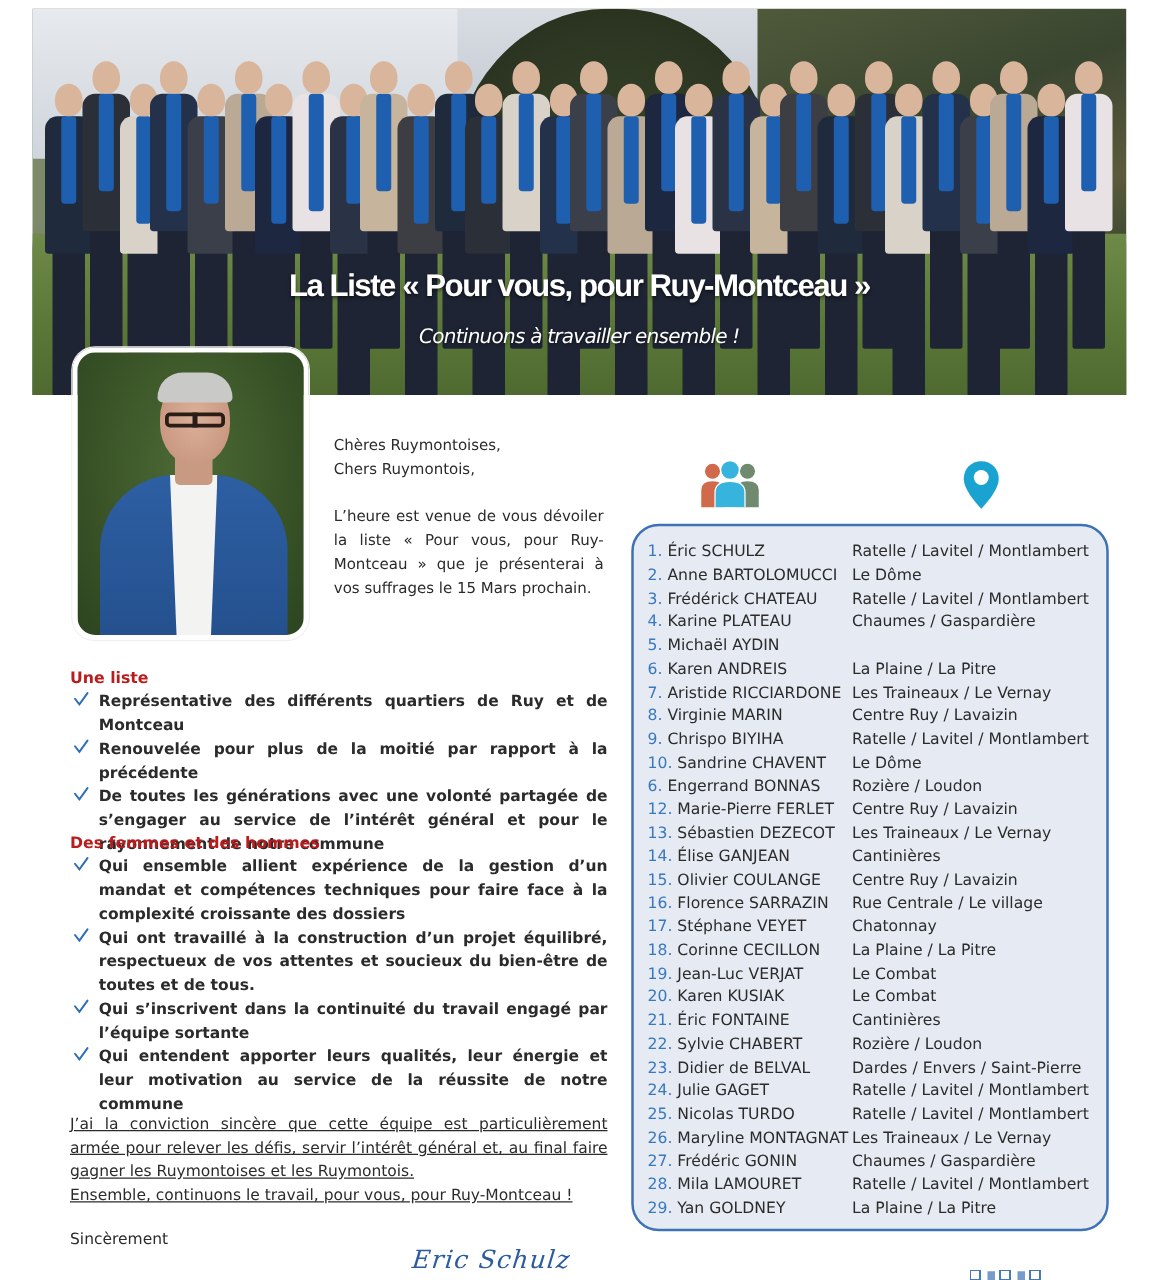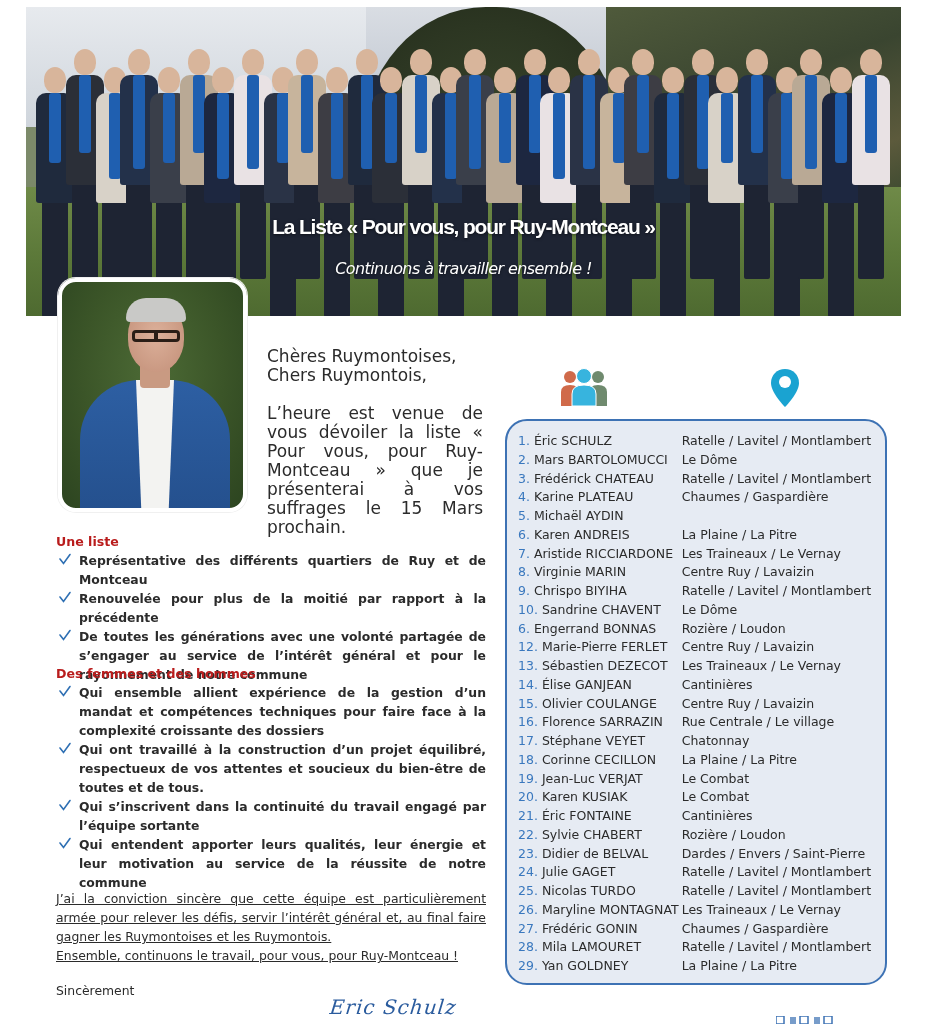--- a/index.html
+++ b/index.html
@@ -27,21 +27,21 @@
     background: linear-gradient(180deg,#6f8a48 0%, #5d7a3a 50%, #4e6a30 100%); }
   .hero .crowd { position:absolute; left:0; top:0; width:100%; height:100%; }
   .person { position:absolute; }
   .person .head { position:absolute; width:22px; height:26px; border-radius:50% 50% 45% 45%; background:#d8b59b; }
   .person .body { position:absolute; border-radius: 10px 10px 3px 3px; }
   .person .scarf { position:absolute; width:12px; background:#1f5fb0; border-radius:3px; }
   .person .legs { position:absolute; border-radius: 2px; }
 
   .hero-title {
     position: absolute; left: 0; top: 208px; width: 100%; text-align: center;
-    font-family: "Liberation Sans", sans-serif; font-weight: 700; font-size: 21px;
+    font-family: "Liberation Sans", sans-serif; font-weight: 700; font-size: 25px;
     color: #ffffff; letter-spacing: -1.2px;
     text-shadow: 0 1px 3px rgba(0,0,0,0.55);
   }
   .hero-subtitle {
     position: absolute; left: 0; top: 252px; width: 100%; text-align: center;
     font-family: "DejaVu Sans", sans-serif; font-style: italic; font-weight: 300;
     font-size: 16px; color: #ffffff; letter-spacing: -0.6px;
     text-shadow: 0 1px 3px rgba(0,0,0,0.5);
   }
 
@@ -60,21 +60,21 @@
   .portrait .face { position:absolute; left:66px; top:22px; width:56px; height:68px;
     background: radial-gradient(ellipse at 50% 45%, #dcb09a, #c28f78); border-radius: 45% 45% 48% 48%; }
   .portrait .hair { position:absolute; left:64px; top:16px; width:60px; height:24px;
     background:#c9c9c7; border-radius: 30px 30px 6px 6px; }
   .portrait .glasses { position:absolute; left:70px; top:48px; width:48px; height:12px;
     border: 3px solid #2a1d16; border-radius: 4px; }
   .portrait .glasses::after { content:""; position:absolute; left:19px; top:-3px; width:4px; height:12px; background:#2a1d16; }
 
   
   .intro { position: absolute; left: 267px; top: 347px; width: 216px;
-    font-size: 17px; line-height: 19px; color: #2b2b2b; }
+    font-size: 12px; line-height: 19px; color: #2b2b2b; }
   .intro p { margin-bottom: 19px; }
   .intro p.just { text-align: justify; }
 
   
   .body-left { position: absolute; left: 56px; width: 430px; font-size: 12.4px; line-height: 19px; color: #2b2b2b; }
   .section-title { font-weight: 700; color: #b91c1c; font-size: 12.6px; margin-bottom: 0; }
   .check-list { list-style: none; }
   .check-list li { position: relative; padding-left: 23px; text-align: justify; font-weight: bold; }
   .check-list li .chk { position: absolute; left: 2px; top: 1px; width: 14px; height: 14px; color: #2e6fb3; }
   .sec1 { top: 532px; }
@@ -389,21 +389,21 @@
   <path d="M15 1 C7 1 1 7 1 15 C1 25 15 39 15 39 C15 39 29 25 29 15 C29 7 23 1 15 1 Z" fill="#1aa3d1"></path>
   <circle cx="15" cy="14" r="6" fill="#ffffff"></circle>
 </svg>
 
 <div class="cand-box" id="cand-box">
     <div class="cand-row">
       <span class="cand-left"><span class="cand-num">1.</span> <span>Éric SCHULZ</span></span>
       <span class="cand-area">Ratelle / Lavitel / Montlambert</span>
     </div>
     <div class="cand-row">
-      <span class="cand-left"><span class="cand-num">2.</span> <span>Mars BARTOLOMUCCI</span></span>
+      <span class="cand-left"><span class="cand-num">2.</span> <span>Anne BARTOLOMUCCI</span></span>
       <span class="cand-area">Le Dôme</span>
     </div>
     <div class="cand-row">
       <span class="cand-left"><span class="cand-num">3.</span> <span>Frédérick CHATEAU</span></span>
       <span class="cand-area">Ratelle / Lavitel / Montlambert</span>
     </div>
     <div class="cand-row">
       <span class="cand-left"><span class="cand-num">4.</span> <span>Karine PLATEAU</span></span>
       <span class="cand-area">Chaumes / Gaspardière</span>
     </div>

